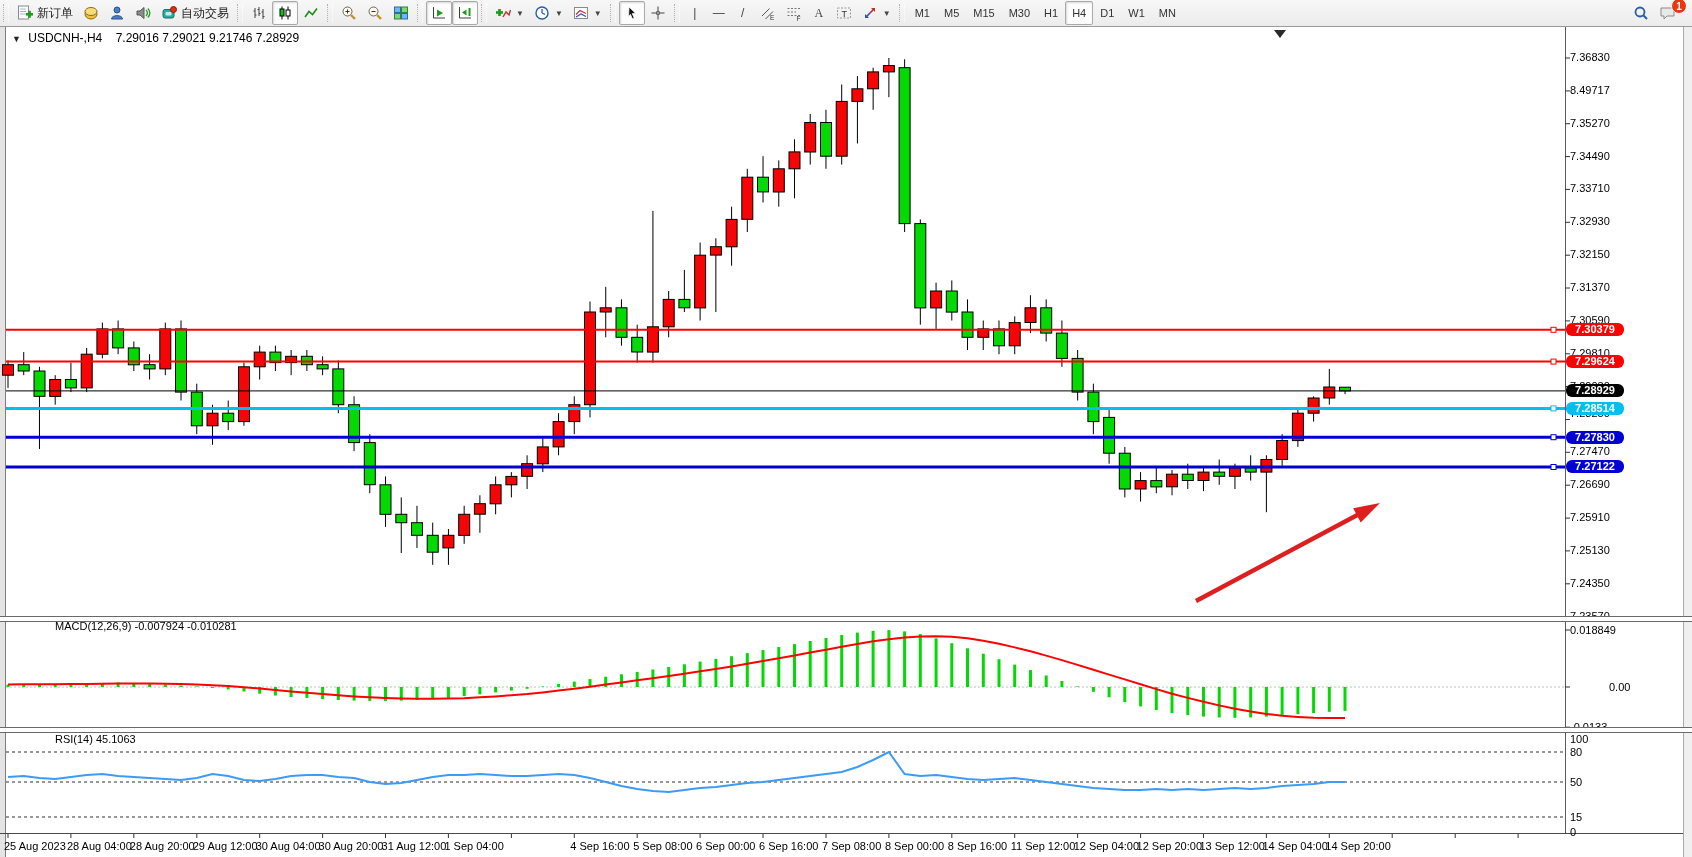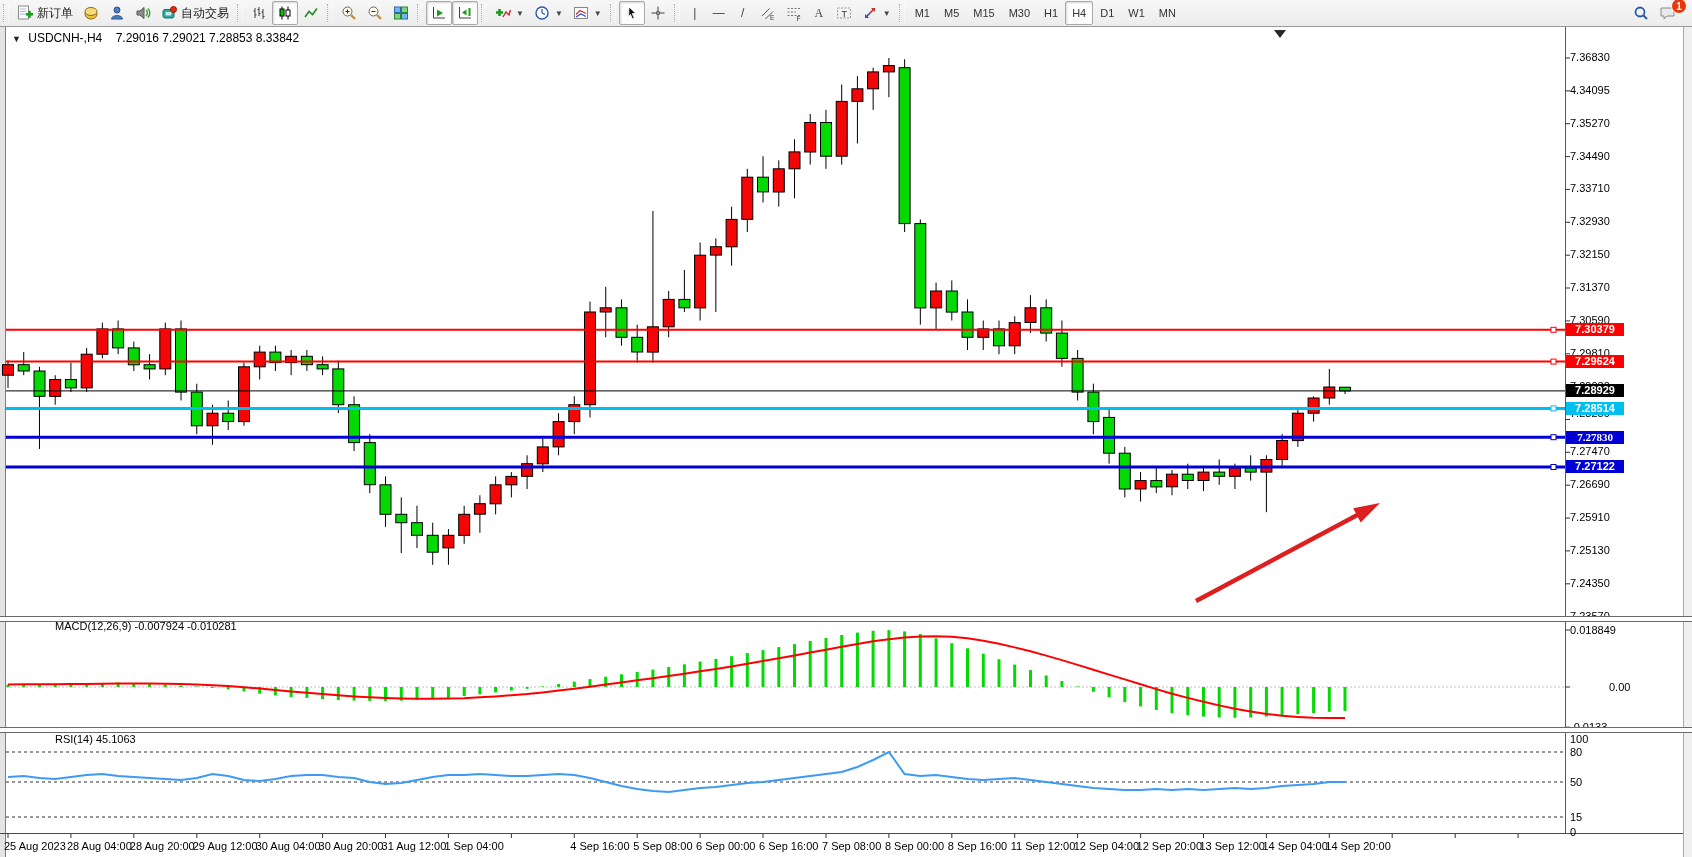--- a/index.html
+++ b/index.html
@@ -22,21 +22,21 @@
   #chart-title .dd{font-size:9px;color:#222;margin-right:4px;}
   #axis-vline{position:absolute;left:1565px;top:27px;width:1px;height:806px;background:#5a5a5a;}
   .sep{position:absolute;left:0;width:1692px;height:4px;border-top:1px solid #6a6a6a;border-bottom:1px solid #6a6a6a;background:#fff;z-index:5;}
   #sep1{top:616px;} #sep2{top:727px;}
   #time-border{position:absolute;left:0;top:833px;width:1692px;height:1px;background:#4a4a4a;}
   #frame-right{position:absolute;left:1683px;top:27px;width:1px;height:830px;background:#ababab;}
   #right-gutter{position:absolute;left:1684px;top:27px;width:8px;height:830px;background:#f0f0f0;}
   #scene{position:absolute;left:0;top:0;z-index:2;}
   #labels{position:absolute;left:0;top:0;width:1692px;height:857px;z-index:4;pointer-events:none;}
   .time-label{position:absolute;font-size:11px;color:#000;top:840px;white-space:nowrap;}
-  .line-label{position:absolute;left:1566px;width:58px;height:13px;color:#fff;font-size:11px;font-weight:bold;text-align:center;line-height:13px;}
+  .line-label{position:absolute;left:1566px;width:58px;height:13px;color:#fff;font-size:11px;font-weight:bold;text-align:center;line-height:13px;border-radius:6px;}
   .ind-label{position:absolute;left:10px;font-size:11px;color:#000;z-index:6;margin-left:45px;}
   #macd-lab{top:620px;} #rsi-lab{top:733px;}
 </style>
 </head>
 <body>
 
 <div id="app">
 
   <div id="toolbar">
     <div class="grip"></div>
@@ -314,21 +314,21 @@
         <span id="notif-badge">1</span>
       </div>
     </div>
   </div>
 
   <div id="frame-left"></div>
   <div id="chart-title">
     <span class="dd">▼</span>
     <span>USDCNH-,H4</span>
     <span>&nbsp;&nbsp;</span>
-    <span>7.29016 7.29021 7.28853 8.33842</span>
+    <span>7.29016 7.29021 9.21746 7.28929</span>
   </div>
 
   <svg id="scene" width="1692" height="857">
       <g>
         <line x1="8" y1="360.5" x2="8" y2="387.9" stroke="#000"></line>
         <rect x="2.5" y="364.7" width="11" height="10.5" fill="#f50505" stroke="#000"></rect>
         <line x1="23.73" y1="352.1" x2="23.73" y2="375.2" stroke="#000"></line>
         <rect x="18.2" y="364.7" width="11" height="6.3" fill="#04d904" stroke="#000"></rect>
         <line x1="39.46" y1="366.8" x2="39.46" y2="449.0" stroke="#000"></line>
         <rect x="34.0" y="371.0" width="11" height="25.3" fill="#04d904" stroke="#000"></rect>
@@ -663,21 +663,21 @@
       </g>
       <g>
         <line x1="6" y1="752" x2="1565" y2="752" stroke="#333" stroke-width="1" stroke-dasharray="3,3"></line>
         <line x1="6" y1="782" x2="1565" y2="782" stroke="#333" stroke-width="1" stroke-dasharray="3,3"></line>
         <line x1="6" y1="817" x2="1565" y2="817" stroke="#333" stroke-width="1" stroke-dasharray="3,3"></line>
         <polyline points="8.0,777.0 23.7,776.0 39.5,778.0 55.2,779.0 70.9,777.0 86.7,775.0 102.4,774.0 118.1,776.0 133.8,777.0 149.6,778.0 165.3,779.0 181.0,780.0 196.8,778.0 212.5,774.0 228.2,776.0 244.0,780.0 259.7,781.0 275.4,779.0 291.1,776.0 306.9,775.0 322.6,775.0 338.3,777.0 354.1,778.0 369.8,782.0 385.5,784.0 401.3,783.0 417.0,780.0 432.7,777.0 448.4,775.0 464.2,775.0 479.9,774.0 495.6,775.0 511.4,776.0 527.1,776.0 542.8,775.0 558.6,774.0 574.3,775.0 590.0,778.0 605.7,782.0 621.5,786.0 637.2,789.0 652.9,791.0 668.7,792.0 684.4,790.0 700.1,788.0 715.9,787.0 731.6,785.0 747.3,783.0 763.0,782.0 778.8,780.0 794.5,778.0 810.2,776.0 826.0,774.0 841.7,772.0 857.4,767.0 873.1,760.0 888.9,752.0 904.6,774.0 920.3,776.0 936.1,775.0 951.8,777.0 967.5,779.0 983.3,780.0 999.0,779.0 1014.7,778.0 1030.5,780.0 1046.2,782.0 1061.9,784.0 1077.6,786.0 1093.4,788.0 1109.1,789.0 1124.8,790.0 1140.6,790.0 1156.3,789.0 1172.0,790.0 1187.8,789.0 1203.5,790.0 1219.2,789.0 1234.9,788.0 1250.7,789.0 1266.4,788.0 1282.1,786.0 1297.9,785.0 1313.6,784.0 1329.3,782.0 1345.0,782.0" fill="none" stroke="#3e9bf5" stroke-width="2"></polyline>
       </g>
     </svg>
   <div id="labels">
       <div style="top: 51px; left: 1570px; position: absolute; font-size: 11px;">7.36830</div>
-      <div style="top: 83.8614px; left: 1570px; position: absolute; font-size: 11px;">4.34095</div>
+      <div style="top: 83.8614px; left: 1570px; position: absolute; font-size: 11px;">8.49717</div>
       <div style="top: 116.723px; left: 1570px; position: absolute; font-size: 11px;">7.35270</div>
       <div style="top: 149.584px; left: 1570px; position: absolute; font-size: 11px;">7.34490</div>
       <div style="top: 182.446px; left: 1570px; position: absolute; font-size: 11px;">7.33710</div>
       <div style="top: 215.307px; left: 1570px; position: absolute; font-size: 11px;">7.32930</div>
       <div style="top: 248.168px; left: 1570px; position: absolute; font-size: 11px;">7.32150</div>
       <div style="top: 281.03px; left: 1570px; position: absolute; font-size: 11px;">7.31370</div>
       <div style="top: 313.891px; left: 1570px; position: absolute; font-size: 11px;">7.30590</div>
       <div style="top: 346.753px; left: 1570px; position: absolute; font-size: 11px;">7.29810</div>
       <div style="top: 379.614px; left: 1570px; position: absolute; font-size: 11px;">7.29030</div>
       <div style="top: 407px; left: 1570px; position: absolute; font-size: 11px;">7.28250</div>
@@ -713,21 +713,21 @@
       <div style="top: 681px; left: 1570px; position: absolute; font-size: 11px; padding-left: 39px;">0.00</div>
       <div style="top: 721.219px; left: 1570px; position: absolute; font-size: 11px;">-0.0133</div>
       <div style="top: 733px; left: 1570px; position: absolute; font-size: 11px;">100</div>
       <div style="top: 746px; left: 1570px; position: absolute; font-size: 11px;">80</div>
       <div style="top: 776px; left: 1570px; position: absolute; font-size: 11px;">50</div>
       <div style="top: 811px; left: 1570px; position: absolute; font-size: 11px;">15</div>
       <div style="top: 826px; left: 1570px; position: absolute; font-size: 11px;">0</div>
       <div class="line-label" style="top: 323.281px; background: rgb(255, 0, 0);">7.30379</div>
       <div class="line-label" style="top: 355.089px; background: rgb(255, 0, 0);">7.29624</div>
       <div class="line-label" style="top: 401.853px; background: rgb(0, 191, 239);">7.28514</div>
-      <div class="line-label" style="top: 430.67px; background: rgb(0, 0, 212); font-family: Liberation Serif, serif;">7.27830</div>
+      <div class="line-label" style="top: 430.67px; background: rgb(0, 0, 212);">7.27830</div>
       <div class="line-label" style="top: 460.498px; background: rgb(0, 0, 212);">7.27122</div>
       <div class="line-label" style="top: 384.369px; background: rgb(0, 0, 0);">7.28929</div>
     </div>
 
   <div class="ind-label" id="macd-lab">MACD(12,26,9) -0.007924 -0.010281</div>
   <div class="ind-label" id="rsi-lab">RSI(14) 45.1063</div>
 
   <div class="sep" id="sep1"></div>
   <div class="sep" id="sep2"></div>
   <div id="time-border"></div>

